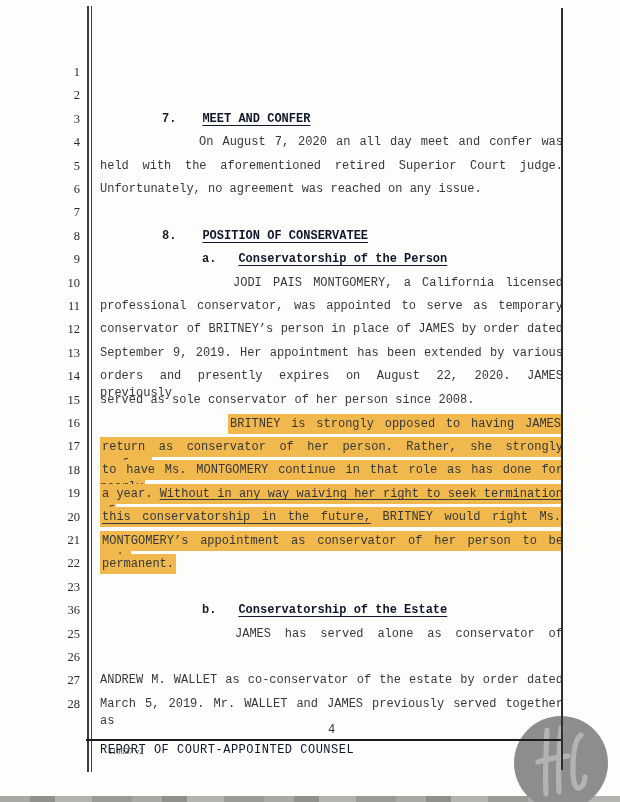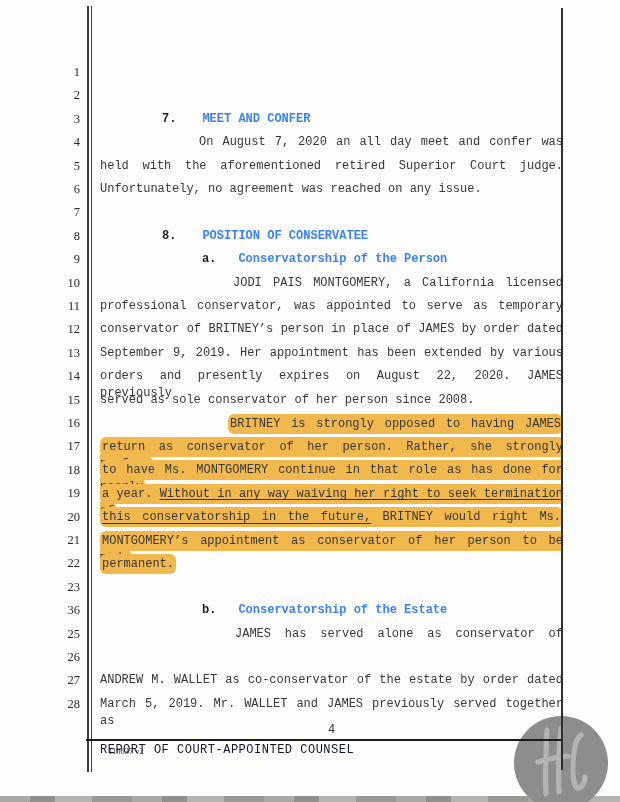--- a/index.html
+++ b/index.html
@@ -13,24 +13,24 @@
   
   .num{position:absolute;left:34px;width:46px;text-align:right;
        top:calc(64px + var(--n)*23.4px);
        font:12.5px/17px "Liberation Serif", serif;color:#2a2a2a;}
   
   .tl{position:absolute;left:100px;width:463px;
       top:calc(64px + var(--n)*23.4px);
       font:12px/17px "Liberation Mono", monospace;color:#383838;}
   .j{text-align:justify;text-align-last:justify;text-justify:inter-word;}
   .b{font-weight:bold;color:#1e1e1e;}
-  .bu{font-weight:bold;color:#3b82f6;
+  .bu{font-weight:bold;color:#0f172a;text-decoration:underline;
       text-underline-offset:2.5px;text-decoration-thickness:1.4px;text-align:center;}
   .u{text-decoration:underline;text-underline-offset:2.5px;text-decoration-thickness:1.3px;}
-  .hl{background:#f0b84d;padding:2.5px 2px 3.5px 2px;border-radius:6px;}
+  .hl{background:#f0b84d;padding:2.5px 2px 3.5px 2px;}
   .g26{display:inline-block;width:26px;}
   .g22{display:inline-block;width:22px;}
   
   #pagenum{position:absolute;left:100px;width:463px;top:723px;text-align:center;
            font:12px/14px "Liberation Mono", monospace;color:#333;}
   #frule{position:absolute;left:86px;top:739px;width:477px;height:2px;background:#1c1c1c;z-index:2;}
   #ftitle{position:absolute;left:100px;width:463px;top:743px;text-align:left;
           font:12px/14px "Liberation Mono", monospace;color:#0f172a;letter-spacing:0.5px;}
   #docnum{position:absolute;left:108px;top:746px;font:8.5px/10px "Liberation Serif", serif;color:#333;}
   

